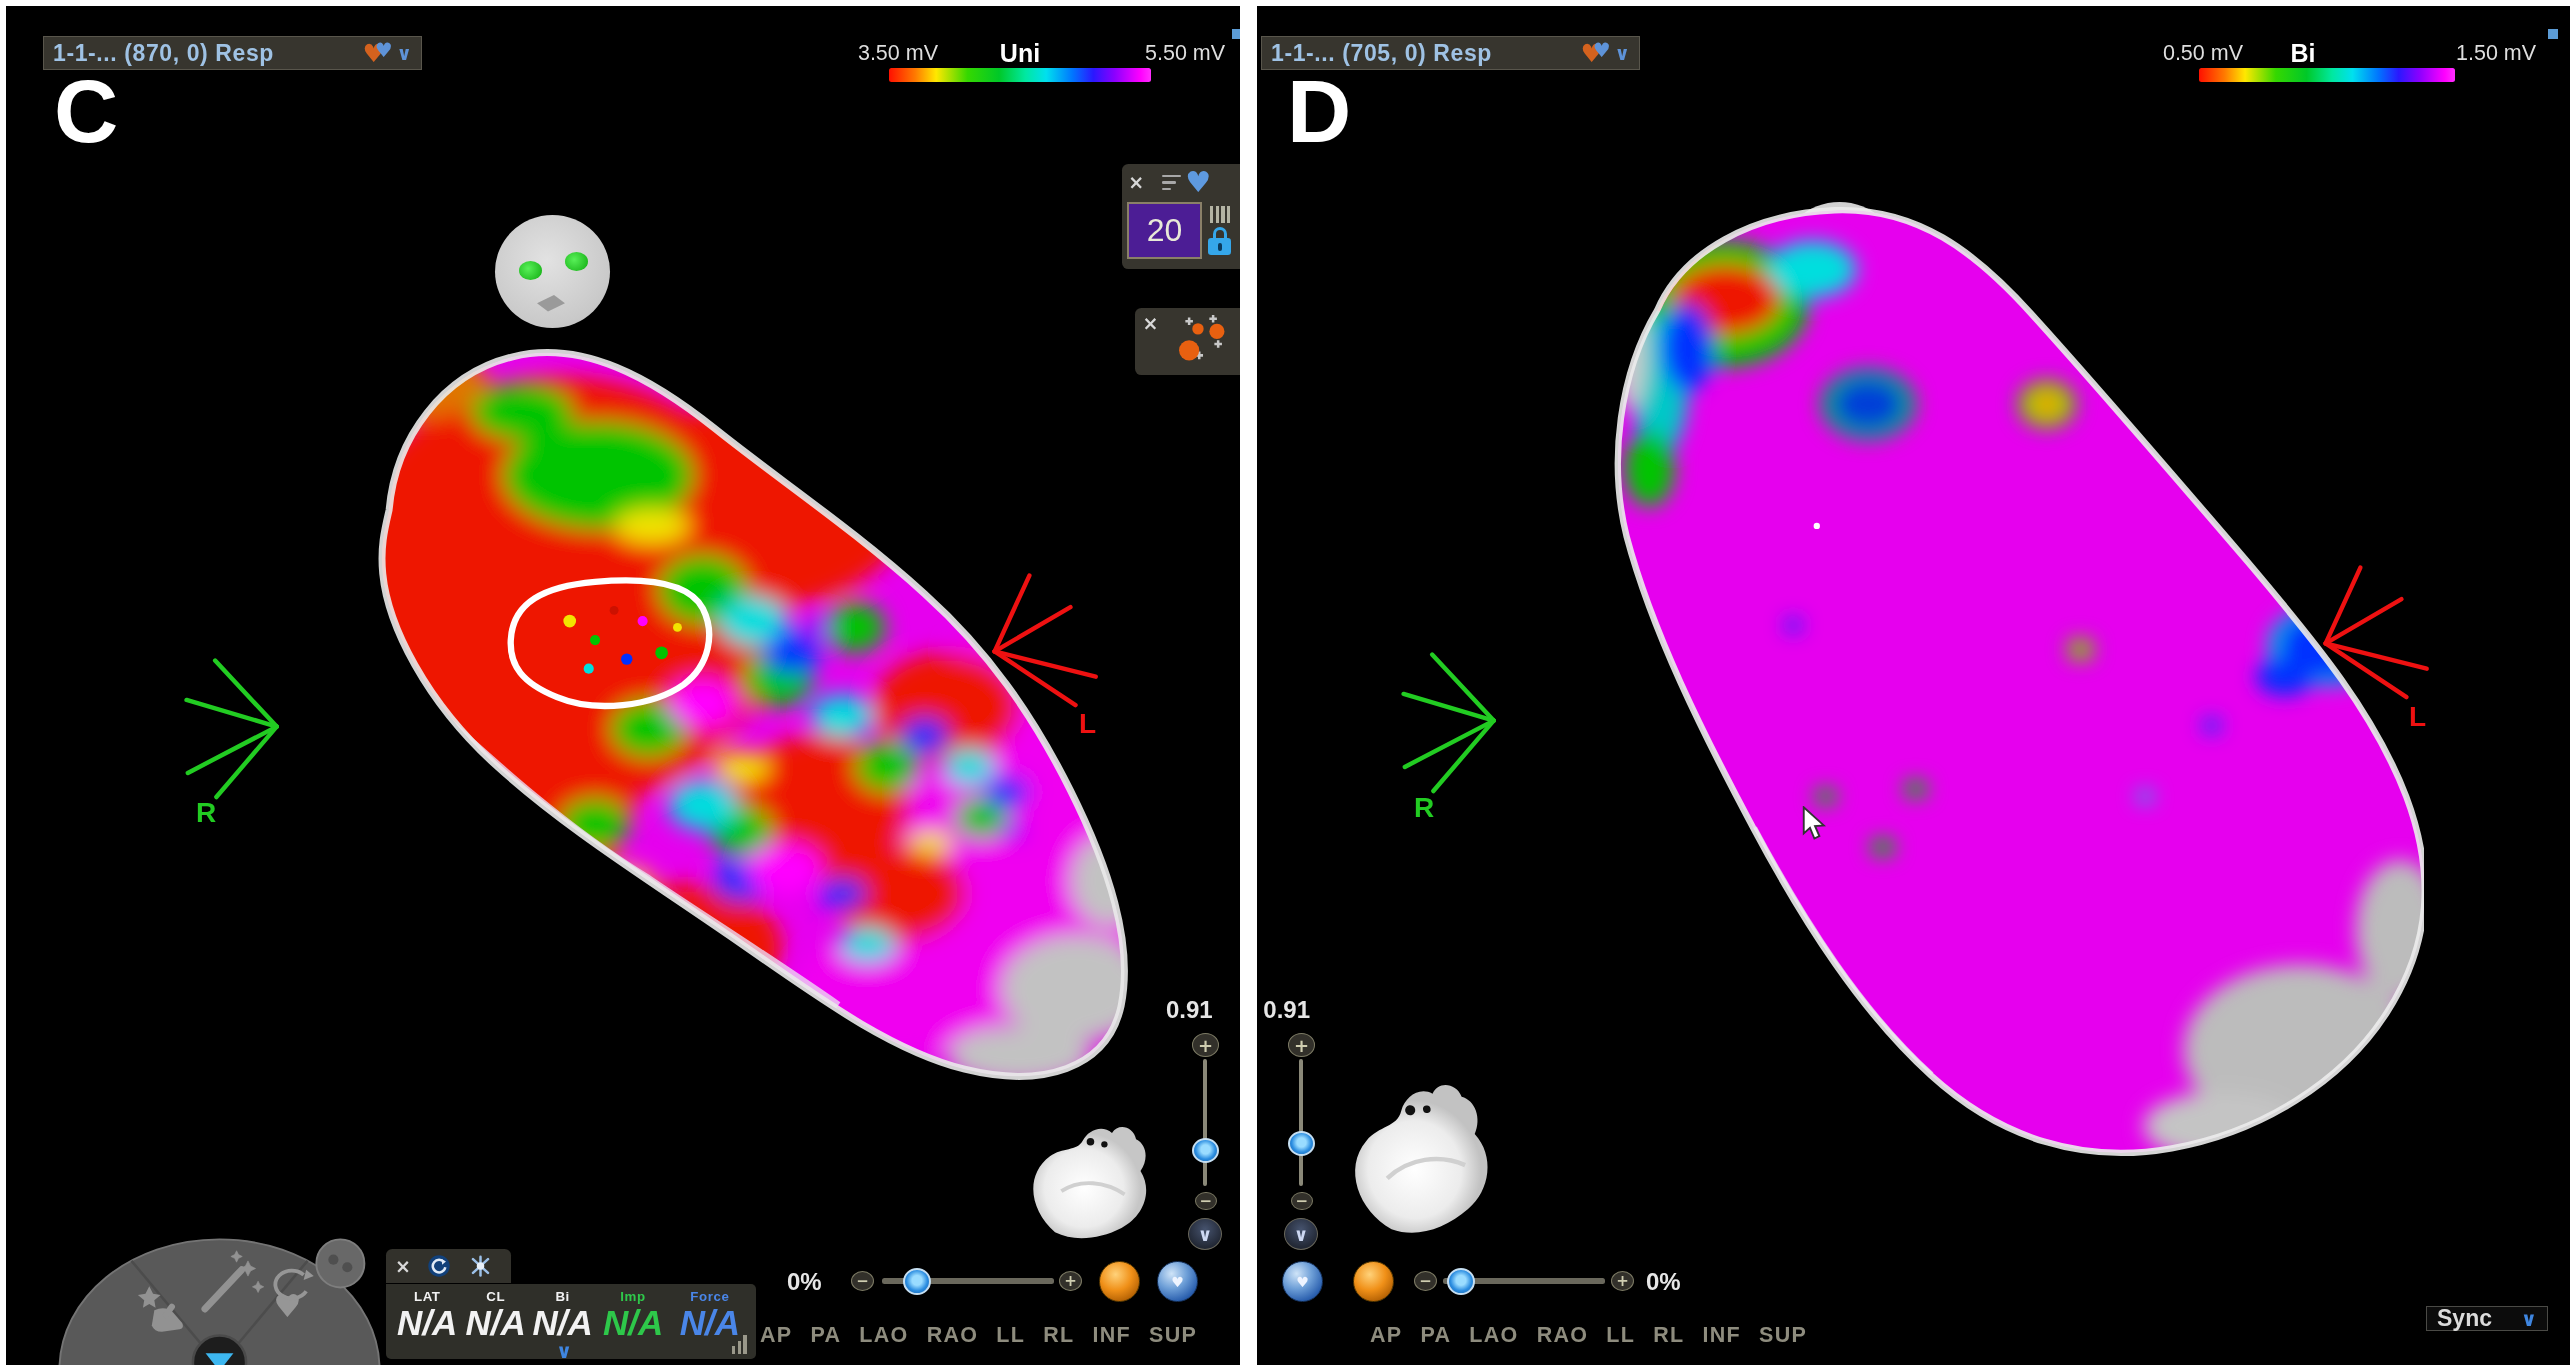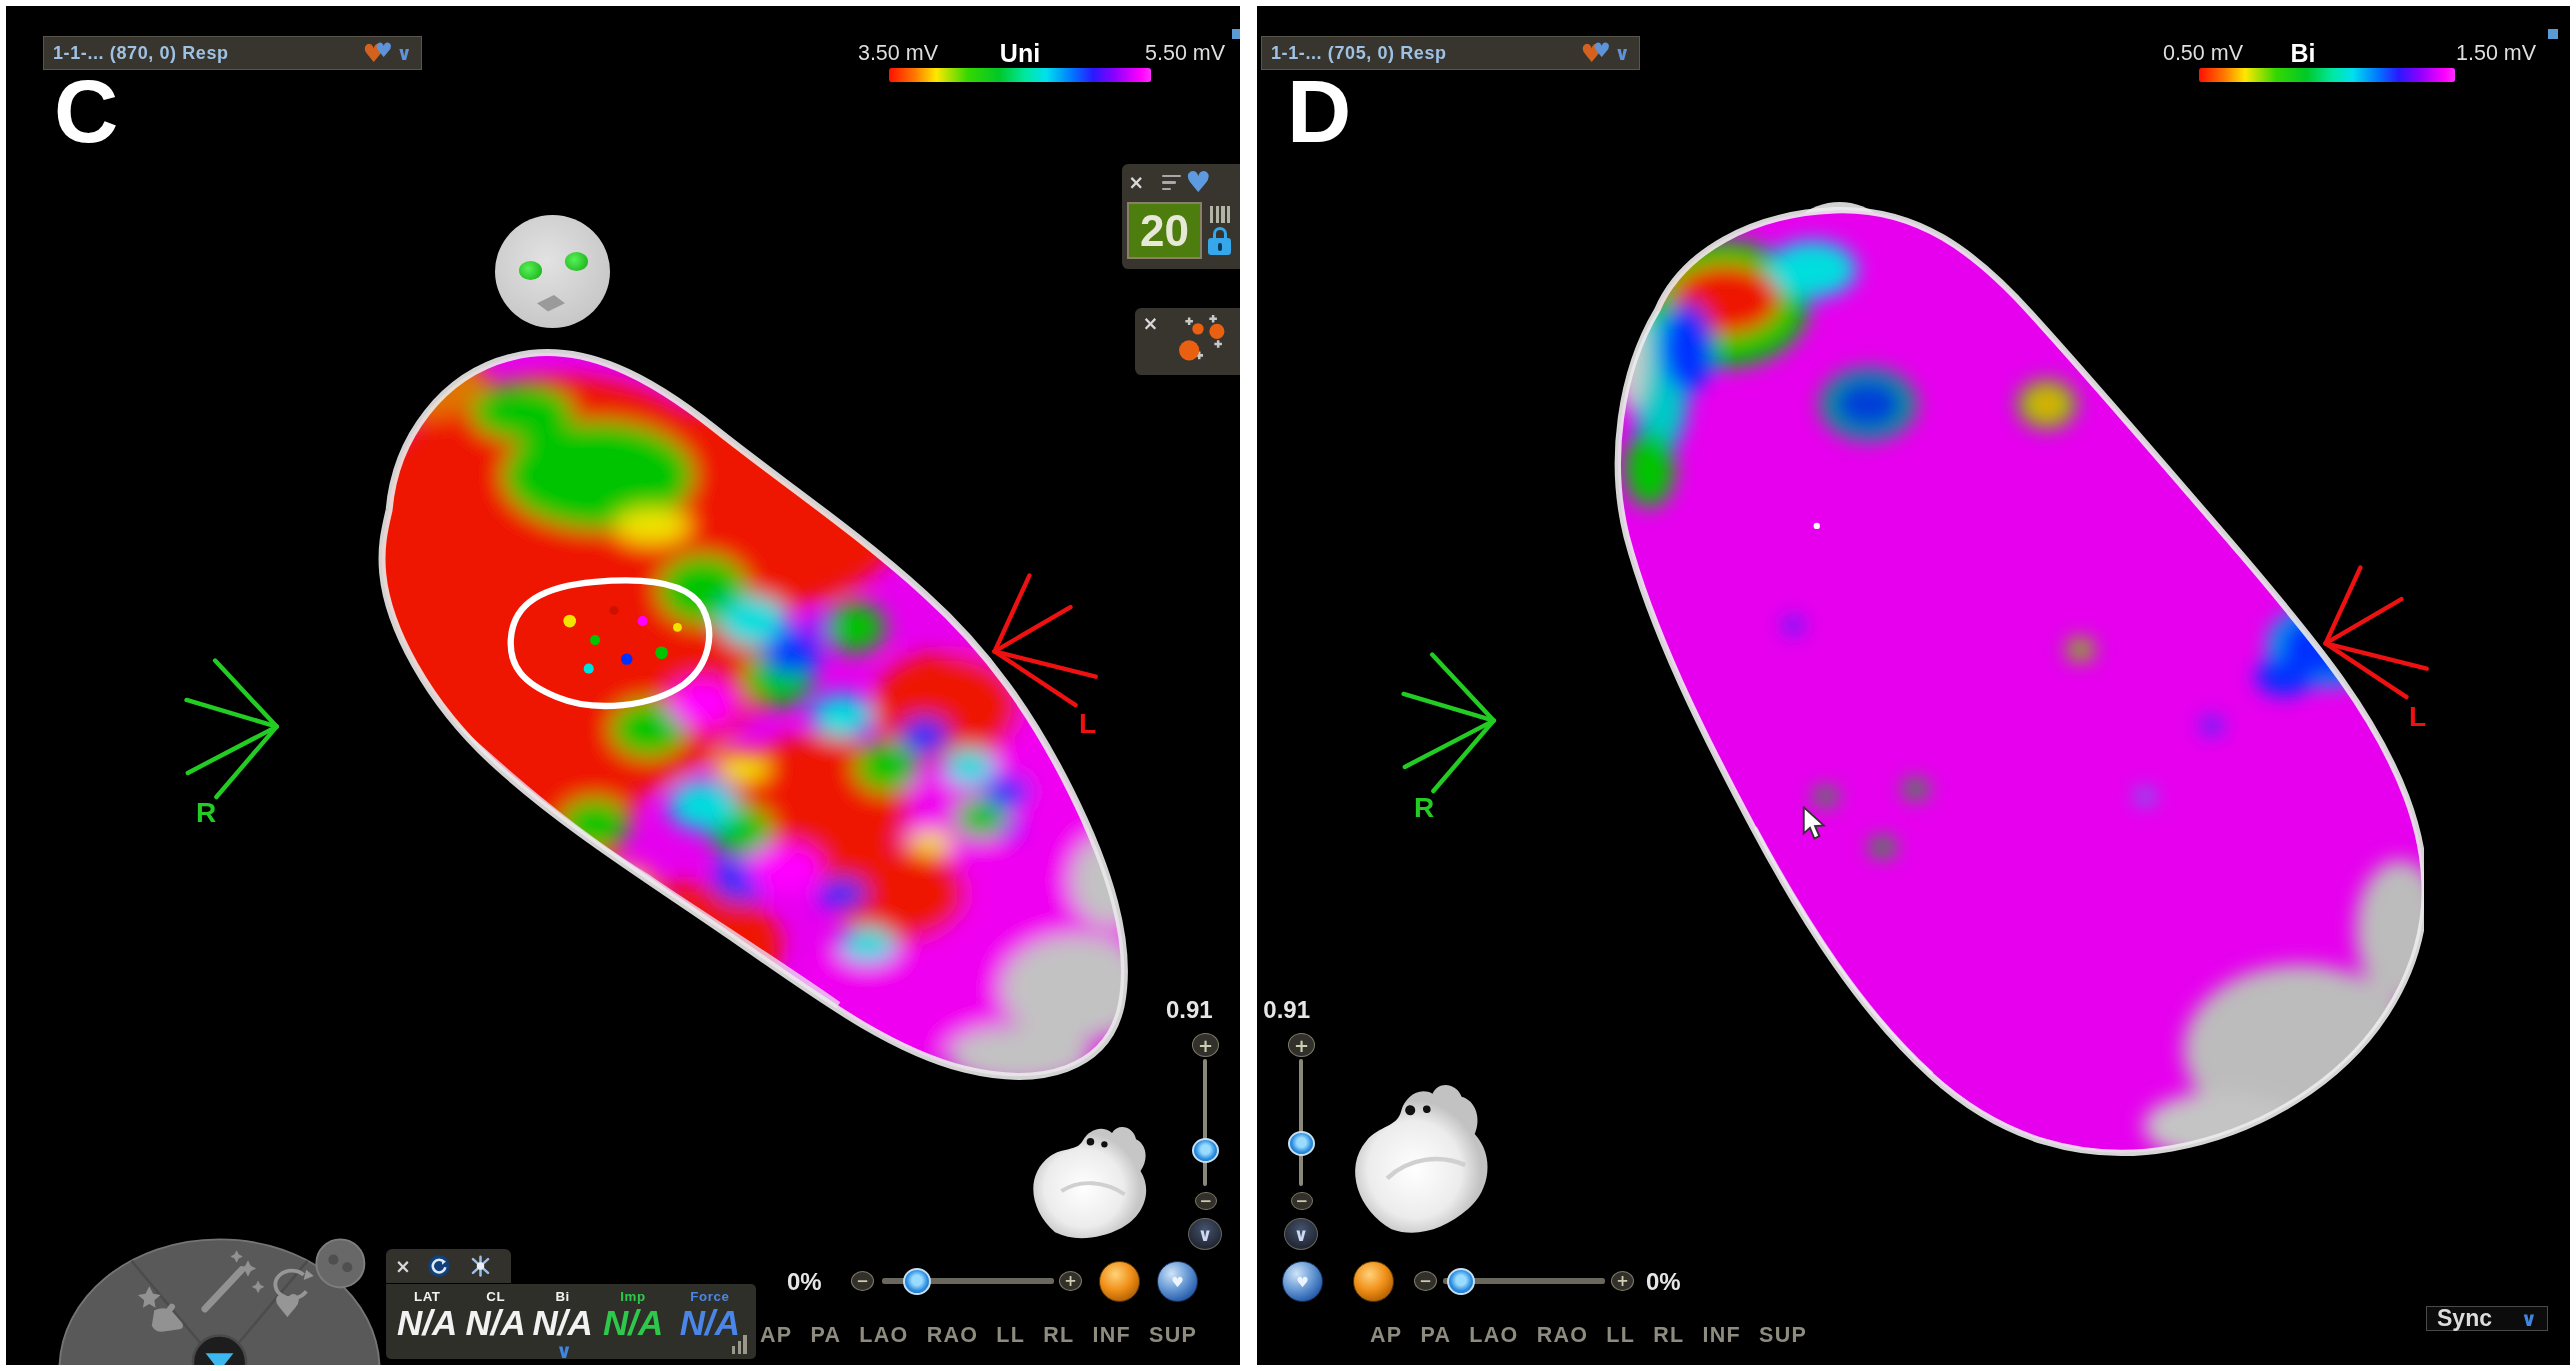--- a/index.html
+++ b/index.html
@@ -3,21 +3,21 @@
 <meta charset="utf-8">
 <style>
   html,body{margin:0;padding:0;background:#000;}
   #root{position:relative;width:2576px;height:1371px;background:#000;overflow:hidden;
         font-family:"Liberation Sans",sans-serif;border:6.3px solid #fff;box-sizing:border-box;}
   .abs{position:absolute;}
   .glyph{font-family:"DejaVu Sans",sans-serif;}
   
   .titlebar{height:34px;background:#37352e;border:1.3px solid #59564c;display:flex;align-items:center;
             padding:0 9px;box-sizing:border-box;}
-  .titletext{color:#9fc2e4;font-size:18px;font-weight:bold;letter-spacing:0.6px;white-space:nowrap;}
+  .titletext{color:#9fc2e4;font-size:23px;font-weight:bold;letter-spacing:0.6px;white-space:nowrap;}
   .titleicons{margin-left:auto;display:flex;align-items:center;gap:3.8px;}
   .heart-orange{color:#d4621e;font-size:25px;line-height:1;}
   .heart-blue{color:#5e93d8;font-size:20px;line-height:1;margin-left:-14px;margin-top:-6.3px;}
   .chev-blue{color:#5e93d8;font-size:19px;font-weight:bold;line-height:1;}
   .panel-letter{color:#fff;font-size:89px;font-weight:bold;line-height:1;}
   
   .scale-label{color:#dedede;font-size:21.5px;white-space:nowrap;}
   .scale-type{color:#fff;font-size:25px;font-weight:bold;text-align:center;}
   .scale-bar{height:14px;border-radius:2.5px;
      background:linear-gradient(90deg,#ff1000 0%,#ff7a00 10%,#ffe800 18%,#35d800 30%,#00c828 42%,
@@ -42,21 +42,21 @@
   .value-label{color:#e6e6e6;font-weight:bold;font-size:24px;text-align:left;}
   .ball-orange{border-radius:50%;background:radial-gradient(circle at 40% 32%,#ffd27a,#f09018 45%,#a85800 85%);
                border:1.3px solid #5a3a00;}
   .ball-blue{border-radius:50%;background:radial-gradient(circle at 35% 30%,#cfe4f8,#6fa0d8 40%,#2a5fae 75%,#173a6e);
              border:1.3px solid #16335e;display:flex;align-items:center;justify-content:center;}
   .ball-blue span{color:#eef4ff;font-size:14px;line-height:1;}
   .orient-row{display:flex;column-gap:18px;color:#8e8c7e;font-size:21.5px;letter-spacing:1.3px;font-weight:bold;}
   .close-x{color:#d8d8d8;font-size:19px;font-weight:bold;line-height:1;}
   
   .minipanel{background:#37352e;border-radius:6.3px;}
-  .fill-box{background:#4d7c0f;border:2.5px solid #8a8068;color:#e8e8d8;font-size:44px;font-weight:bold;
+  .fill-box{background:#4c1d95;border:2.5px solid #8a8068;color:#e8e8d8;font-size:32px;font-weight:normal;
             display:flex;align-items:center;justify-content:center;box-sizing:border-box;}
   .comb{width:20px;height:16.5px;background:repeating-linear-gradient(90deg,#b4b4a4 0 3.2px,transparent 3.2px 5.7px);}
   .lock-shackle{width:14px;height:11.4px;border:3.8px solid #35a7ea;border-bottom:none;border-radius:7.6px 7.6px 0 0;box-sizing:border-box;}
   .lock-body{width:23px;height:17px;background:#35a7ea;border-radius:3.2px;position:relative;}
   .lock-body::after{content:"";position:absolute;left:9.5px;top:4.4px;width:4.4px;height:8.2px;background:#0b3a5c;border-radius:1.9px;}
   .wing{width:16.5px;height:2.5px;background:#a8a8a8;border-radius:1.3px;margin:1.9px 0;}
   
   .meas-tab{background:#32312b;border-radius:6.3px 6.3px 0 0;display:flex;align-items:center;gap:16.5px;padding:0 9px;box-sizing:border-box;}
   .meas-body{background:rgba(50,49,43,0.95);border-radius:0 5px 5px 5px;display:flex;align-items:flex-start;
              padding:5px 6.3px 0 6.3px;box-sizing:border-box;}

